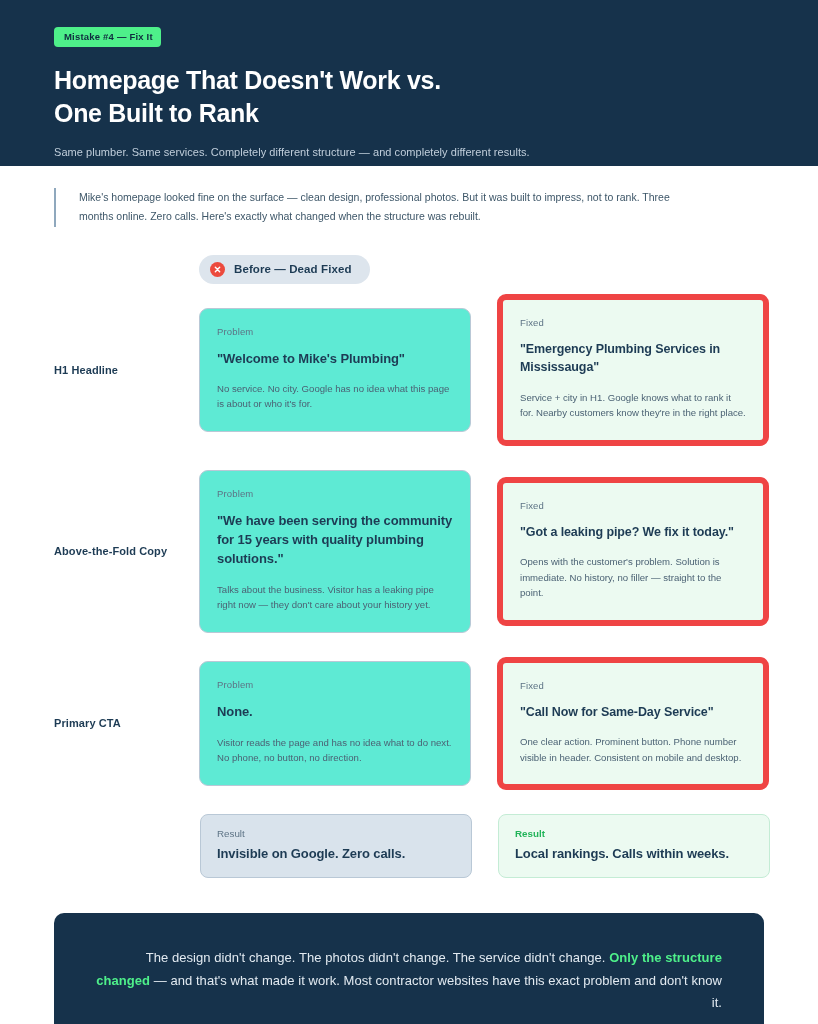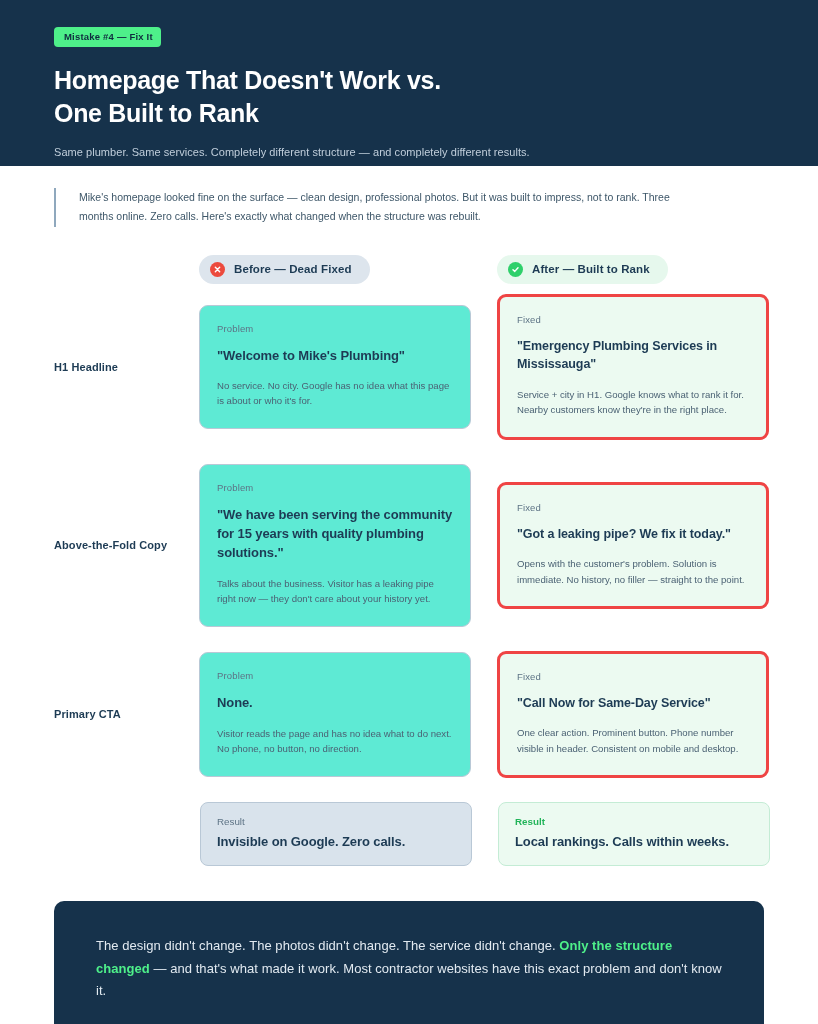--- a/index.html
+++ b/index.html
@@ -127,21 +127,21 @@
     border-radius: 9px;
     padding: 17px 17px 19px 17px;
     min-height: 104px;
   }
   .card.before {
     background: #5eead4;
     border: 1px solid #b9c8d6;
   }
   .card.after {
     background: #ecfaf1;
-    border: 3px solid #ef4444;
+    border: 6px solid #ef4444;
   }
 
   .kicker {
     font-size: 9.5px;
     color: #5d7385;
     letter-spacing: 0.15px;
     margin-bottom: 12px;
   }
   .card.after .kicker { color: #5d7385; }
 
@@ -198,20 +198,21 @@
     background: #16324b;
     border-radius: 10px;
     padding: 34px 42px 38px 42px;
     min-height: 118px;
   }
   .footer p {
     color: #e2eaf1;
     font-size: 13px;
     line-height: 1.72;
     letter-spacing: 0.05px;
+    text-align: right;
   }
   .hl { color: #4ef08a; font-weight: 600; }
 </style>
 </head>
 <body>
 
 <div class="page">
 
   <div class="header">
     <span class="badge">Mistake #4 — Fix It</span>
@@ -233,30 +234,20 @@
       <div class="col left">
         <span class="pill before">
           <span class="cicon red">
             <svg width="9" height="9" viewBox="0 0 10 10">
                 <path d="M2.6 2.6 L7.4 7.4 M7.4 2.6 L2.6 7.4" stroke="#ffffff" stroke-width="1.6" stroke-linecap="round"></path>
               </svg>
           </span>
           <span>Before — Dead Fixed</span>
         </span>
       </div>
-      <div class="col">
-        <span class="pill after">
-          <span class="cicon green">
-            <svg width="9" height="9" viewBox="0 0 10 10">
-                <path d="M2.2 5.2 L4.2 7.1 L7.8 3.1" fill="none" stroke="#ffffff" stroke-width="1.6" stroke-linecap="round" stroke-linejoin="round"></path>
-              </svg>
-          </span>
-          <span>After — Built to Rank</span>
-        </span>
-      </div>
     </div>
 
     <div class="row">
       <div class="rowlabel">H1 Headline</div>
       <div class="col left">
         <div class="card before">
           <div class="kicker">Problem</div>
           <div class="quote">"Welcome to Mike's Plumbing"</div>
           <div class="note">No service. No city. Google has no idea what this page is about or who it's for.</div>
         </div>

